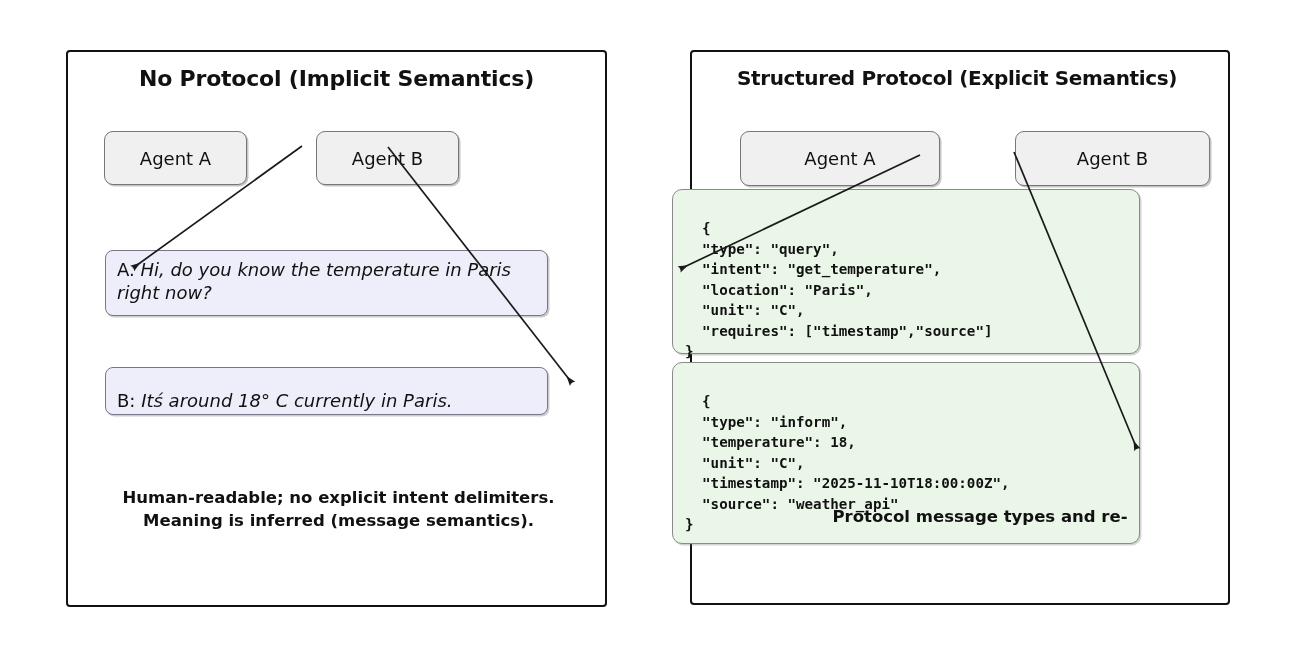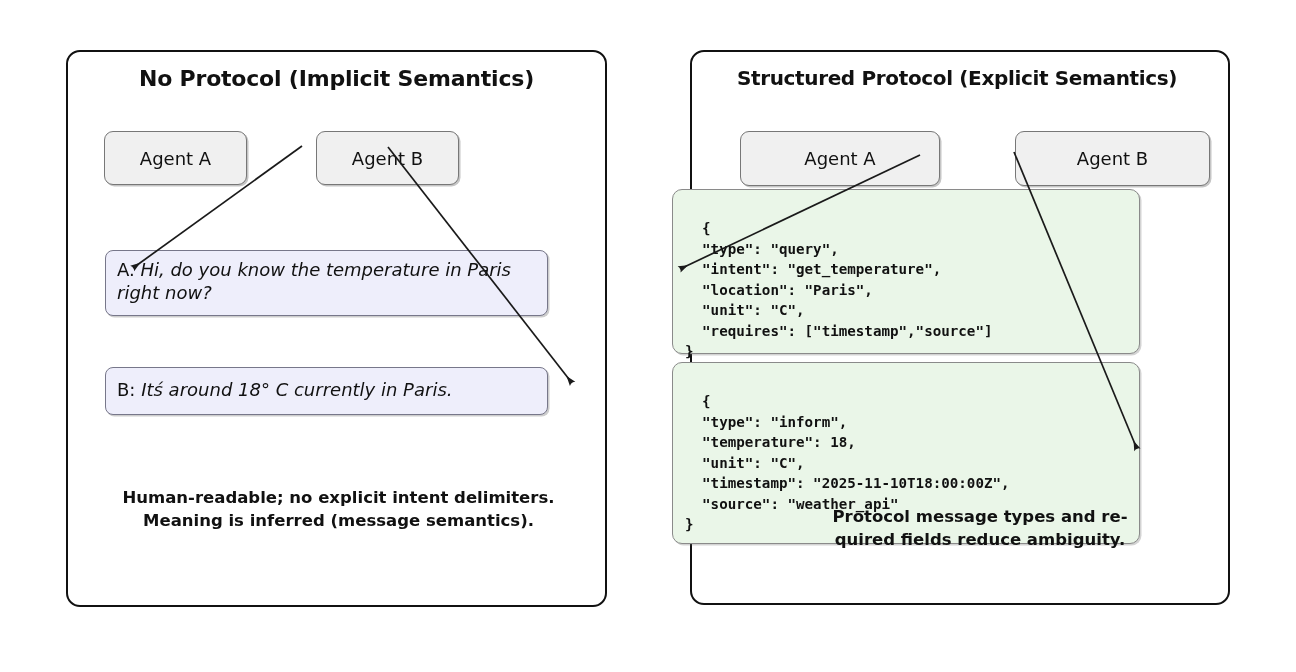--- a/index.html
+++ b/index.html
@@ -12,21 +12,21 @@
     height: 672px;
     position: relative;
     font-family: "DejaVu Sans", sans-serif;
     color: #1a1a1a;
     overflow: hidden;
   }
 
   .panel {
     position: absolute;
     border: 2.5px solid #111111;
-    border-radius: 14px;
+    border-radius: 4px;
     background: #ffffff;
     box-sizing: border-box;
   }
   #panel-left  { left: 66px;  top: 50px; width: 541px; height: 557px; }
   #panel-right { left: 690px; top: 50px; width: 540px; height: 555px; }
 
   .panel-title {
     position: absolute;
     top: 14px;
     width: 100%;
@@ -116,21 +116,21 @@
 
   <div class="agent-box" style="left:248px; top:79px; width:143px; height:54px;">
     <span>Agent B</span>
   </div>
 
   <div class="bubble" style="left:37px; top:198px; width:443px; height:66px;">
     <span class="lbl">A.</span>
     <span class="msg">Hi, do you know the temperature in Paris right now?</span>
   </div>
 
-  <div class="bubble" style="left:37px; top:315px; width:443px; height:48px; padding-top:10px;">
+  <div class="bubble" style="left:37px; top:315px; width:443px; height:48px; padding-top:21px;">
     <span class="lbl">B:</span>
     <span class="msg">Itś around 18° C currently in Paris.</span>
   </div>
 
   <div class="caption" style="left:20px; top:434px; width:501px;">
     <div>Human-readable; no explicit intent delimiters.</div>
     <div>Meaning is inferred (message semantics).</div>
   </div>
 </div>
 
@@ -161,21 +161,20 @@
   "type": "inform",
   "temperature": 18,
   "unit": "C",
   "timestamp": "2025-11-10T18:00:00Z",
   "source": "weather_api"
 }</span>
 </div>
 
 <div class="caption" style="left:790px; top:505px; width:380px;">
   <div>Protocol message types and re-</div>
-  <div>quired fields reduce ambiguity.</div>
 </div>
 
 <svg class="overlay-svg" viewBox="0 0 1296 672">
   <defs>
     <marker id="ah" markerWidth="11" markerHeight="11" refX="9" refY="4" orient="auto" markerUnits="userSpaceOnUse">
       <path d="M0,4 L10,0.6 L8.3,4 L10,7.4 Z" fill="#1a1a1a"></path>
     </marker>
   </defs>
 
   <line x1="302" y1="146" x2="133" y2="268" stroke="#1a1a1a" stroke-width="1.7" marker-end="url(#ah)"></line>

